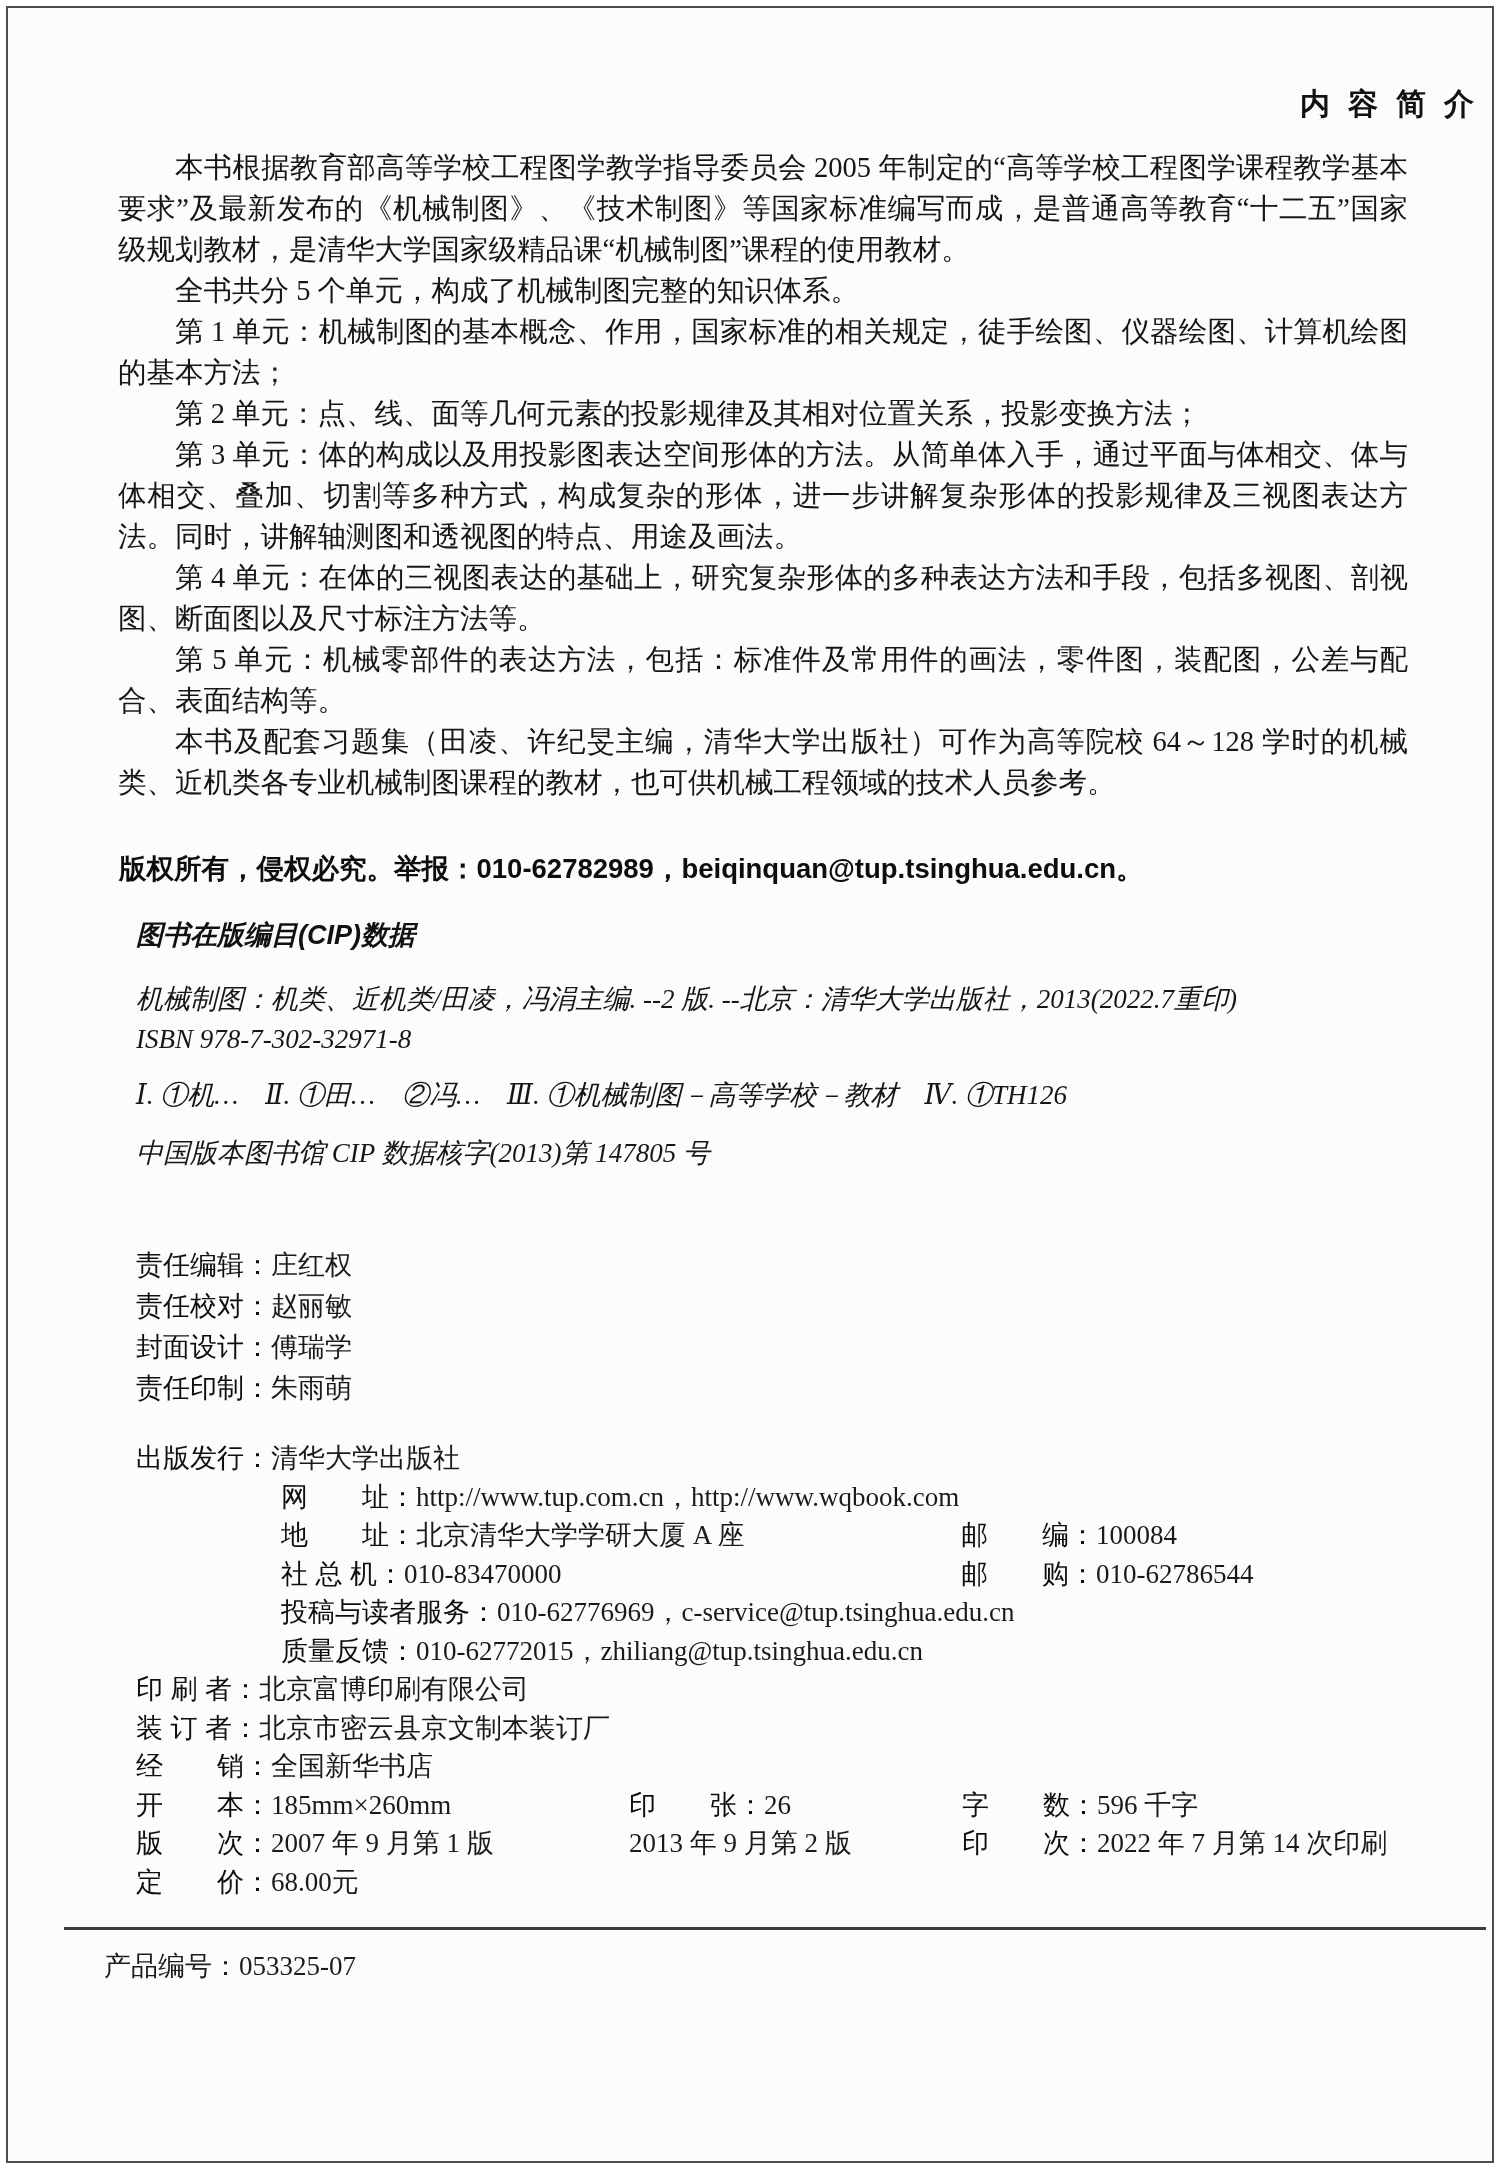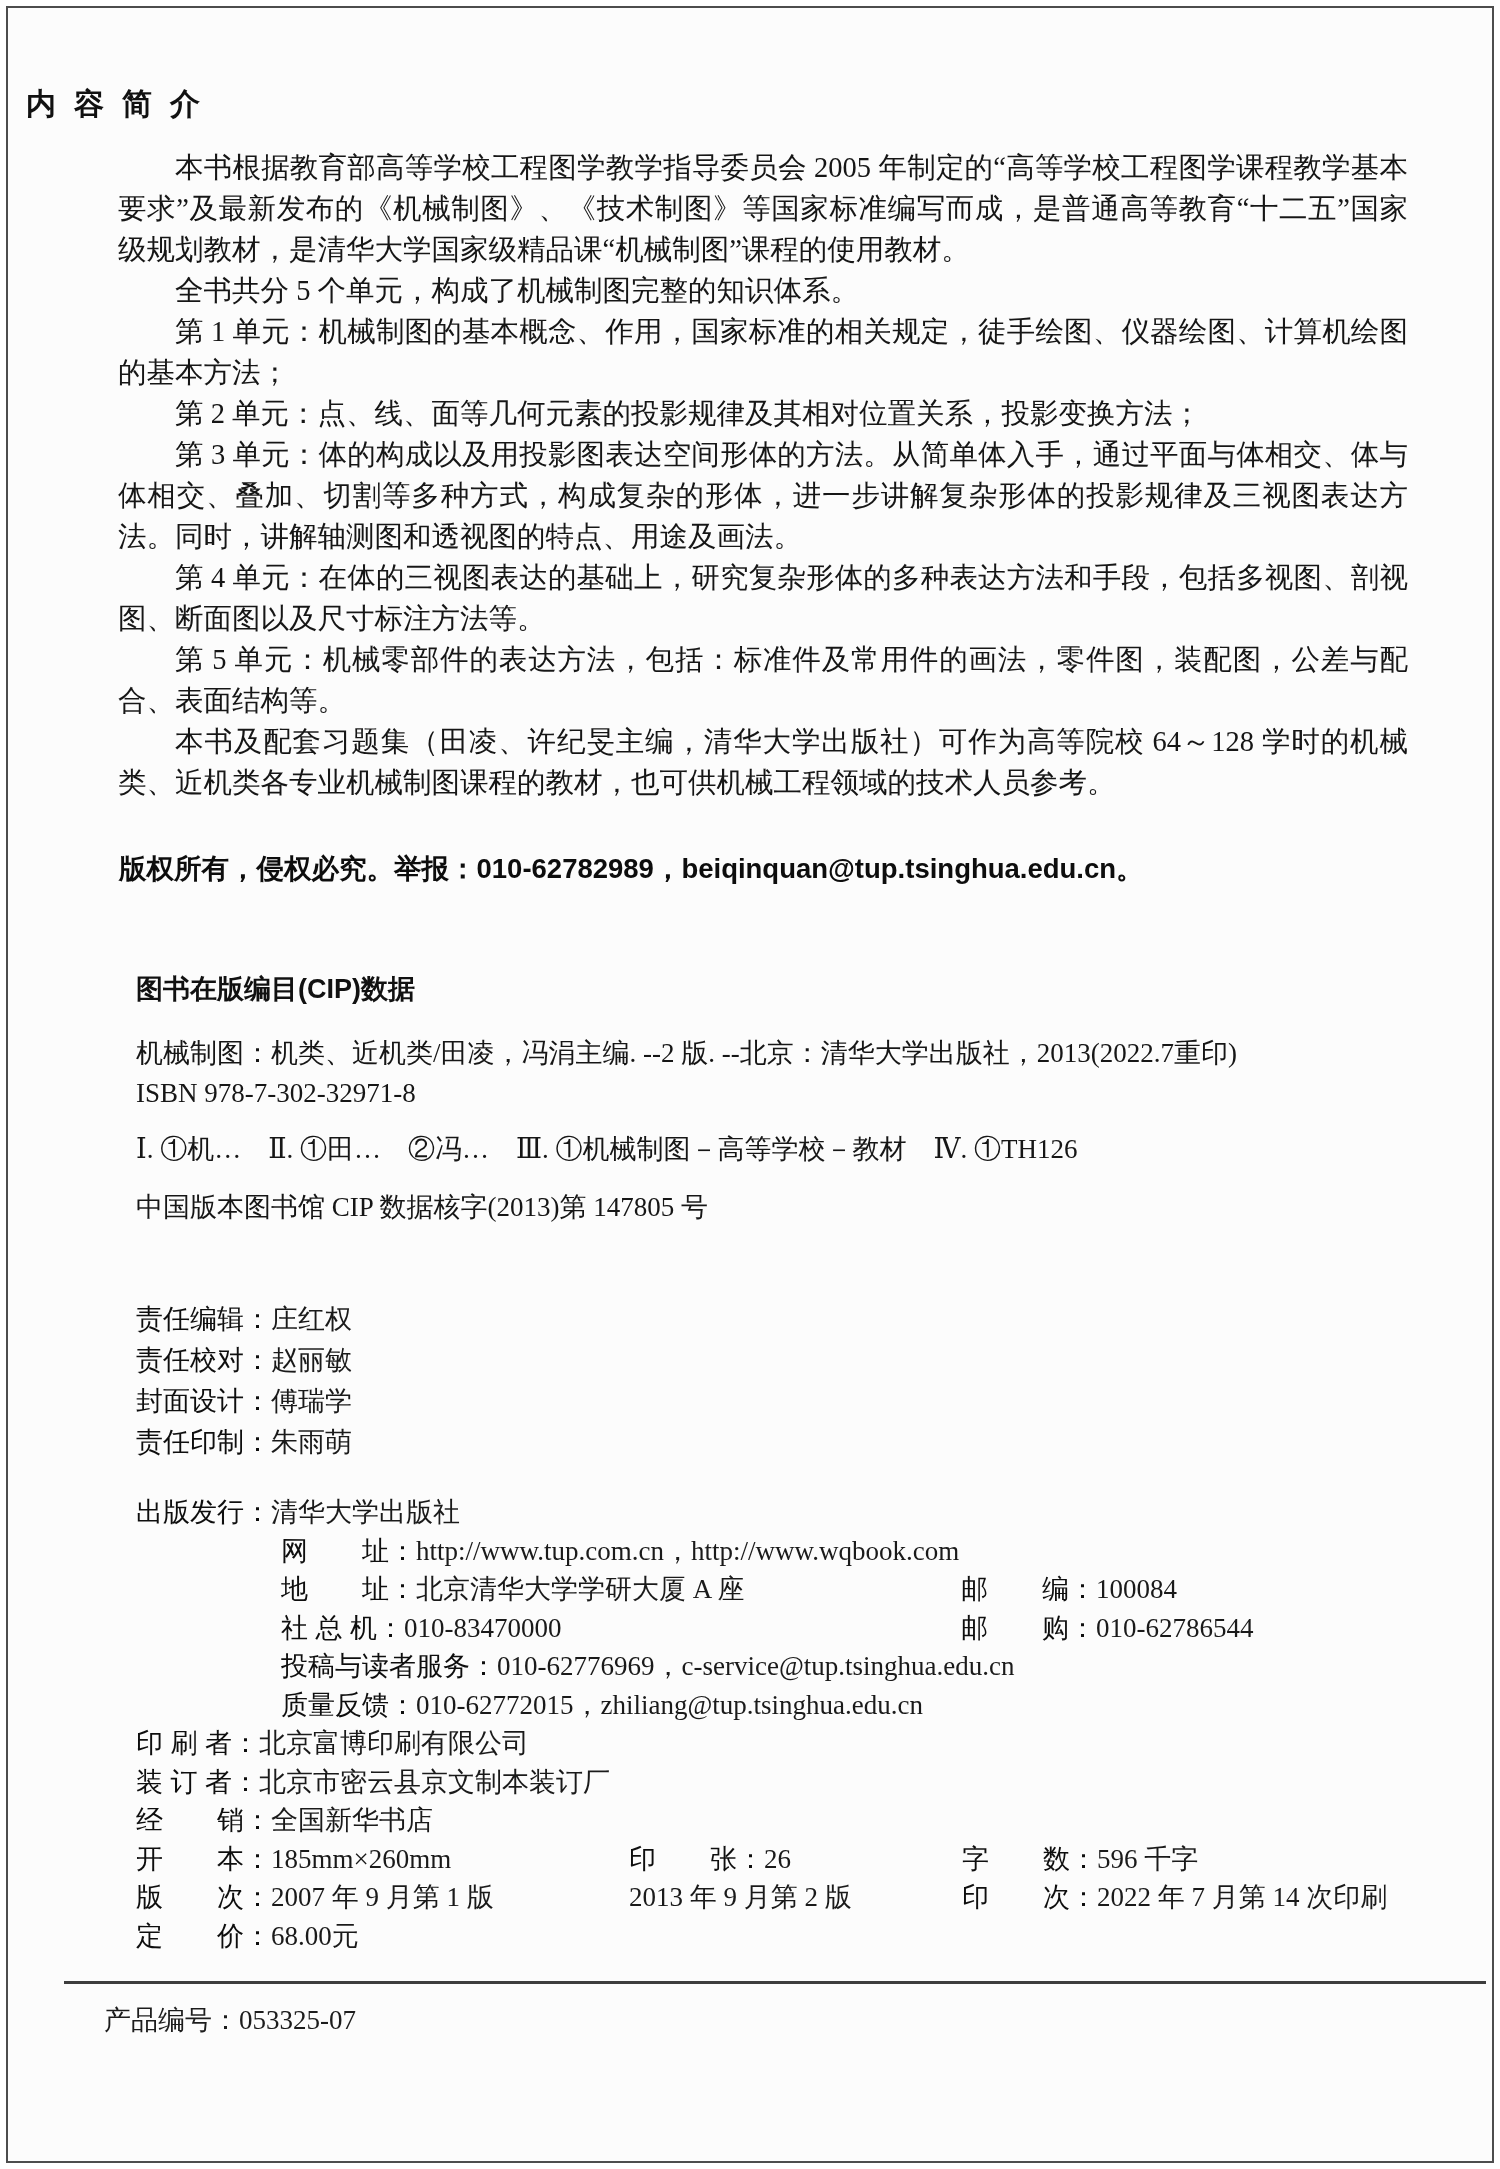--- a/index.html
+++ b/index.html
@@ -12,40 +12,40 @@
   .sheet {
     position: relative;
     width: 1488px; height: 2157px;
     margin: 6px;
     background: #fcfcfc;
     border: 2px solid #4d4d4d;
     overflow: hidden;
   }
   .title {
     padding-top: 76px;
-    text-align: left;
+    text-align: right;
     font-family: "Liberation Sans", "DejaVu Sans", sans-serif;
     font-size: 30px; font-weight: bold;
     letter-spacing: 18px; text-indent: 18px;
     color: #111;
   }
   .intro {
     margin: 22px 84px 0 110px;
     font-size: 28.5px; line-height: 41px;
     text-align: justify;
     color: #161616;
   }
   .intro p { text-indent: 2em; }
   .copyright {
     margin: 48px 60px 0 111px;
     font-family: "Liberation Sans", "DejaVu Sans", sans-serif;
     font-size: 27.5px; font-weight: bold;
     color: #0d0d0d;
   }
-  .cip { margin: 84px 60px 0 128px; }
+  .cip { margin: 30px 60px 0 128px; font-style: italic; }
   .cip-heading {
     font-family: "Liberation Sans", "DejaVu Sans", sans-serif;
     font-size: 27px; font-weight: bold;
     margin-bottom: 26px;
     color: #111;
   }
   .cip-line { font-size: 27px; line-height: 40px; color: #161616; }
   .cip-class { margin-top: 16px; }
   .cip-record { margin-top: 18px; }
   .credits { margin: 72px 0 0 128px; }

